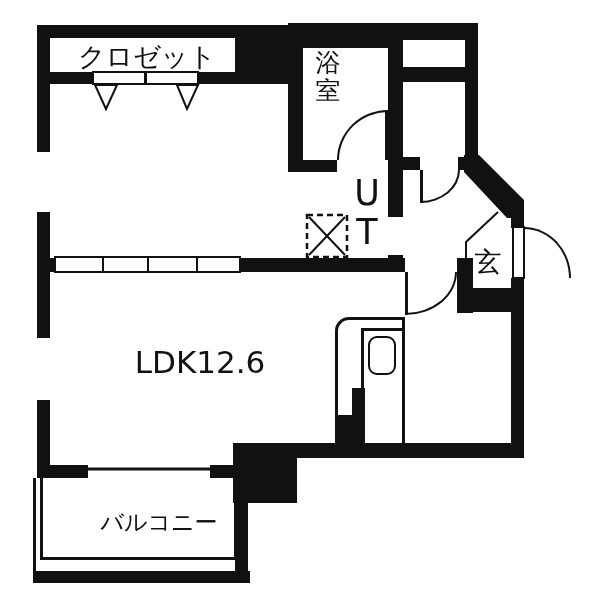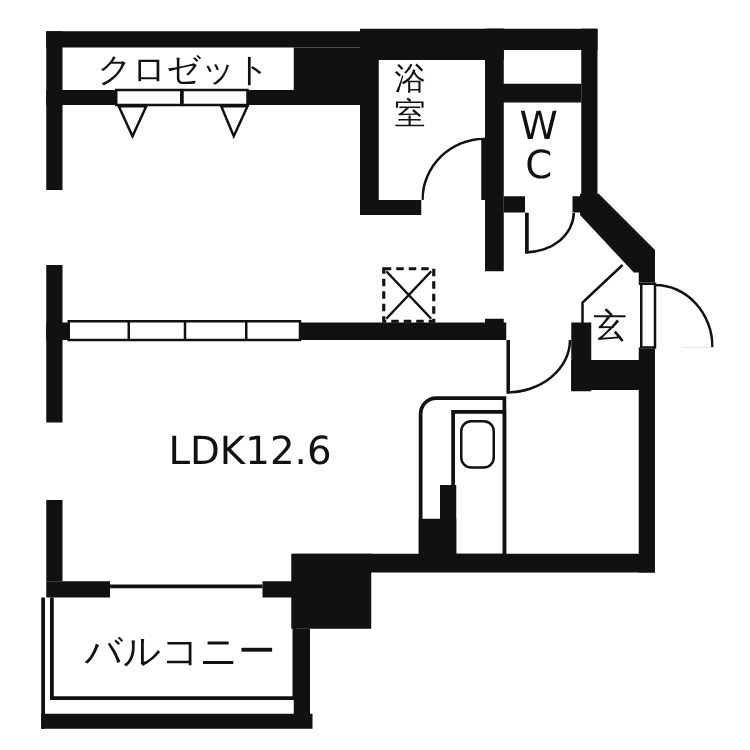--- a/index.html
+++ b/index.html
@@ -103,17 +103,17 @@
   </svg>
 
   <div class="arc arc-bath"></div>
   <div class="arc arc-wc"></div>
   <div class="arc arc-hall"></div>
   <div class="entry-leaf"></div>
   <div class="arc arc-entry"></div>
 
   <div class="lbl" style="left:147px;top:56px;font-size:27px">クロゼット</div>
   <div class="vlbl" style="left:309px;top:49px;width:38px;font-size:25px;line-height:1.13">浴室</div>
-  <div class="vlbl" style="left:412px;top:86px;width:38px;font-size:31px;line-height:1.0">WC</div>
+  <div class="vlbl" style="left:348px;top:174px;width:38px;font-size:35px;line-height:1.12">UT</div>
   <div class="lbl" style="left:488px;top:261px;font-size:27px">玄</div>
   <div class="lbl" style="left:200px;top:362px;font-size:31px">LDK12.6</div>
-  <div class="lbl" style="left:144px;top:522px;font-size:30px">バルコニー</div>
+  <div class="lbl" style="left:159px;top:522px;font-size:23px">バルコニー</div>
 </div>
 
 </body></html>

